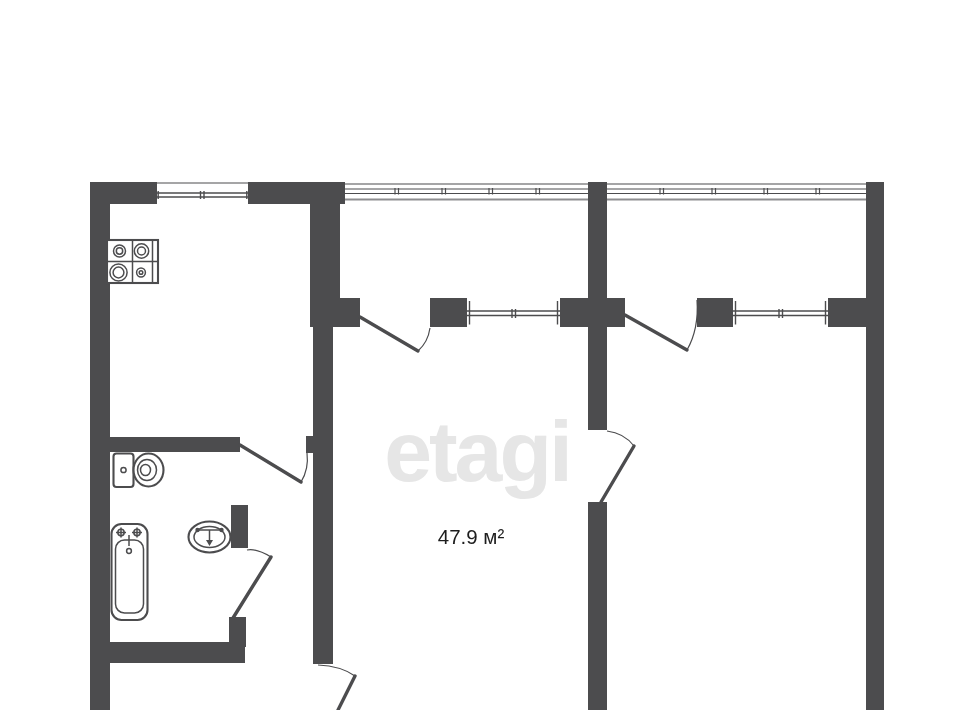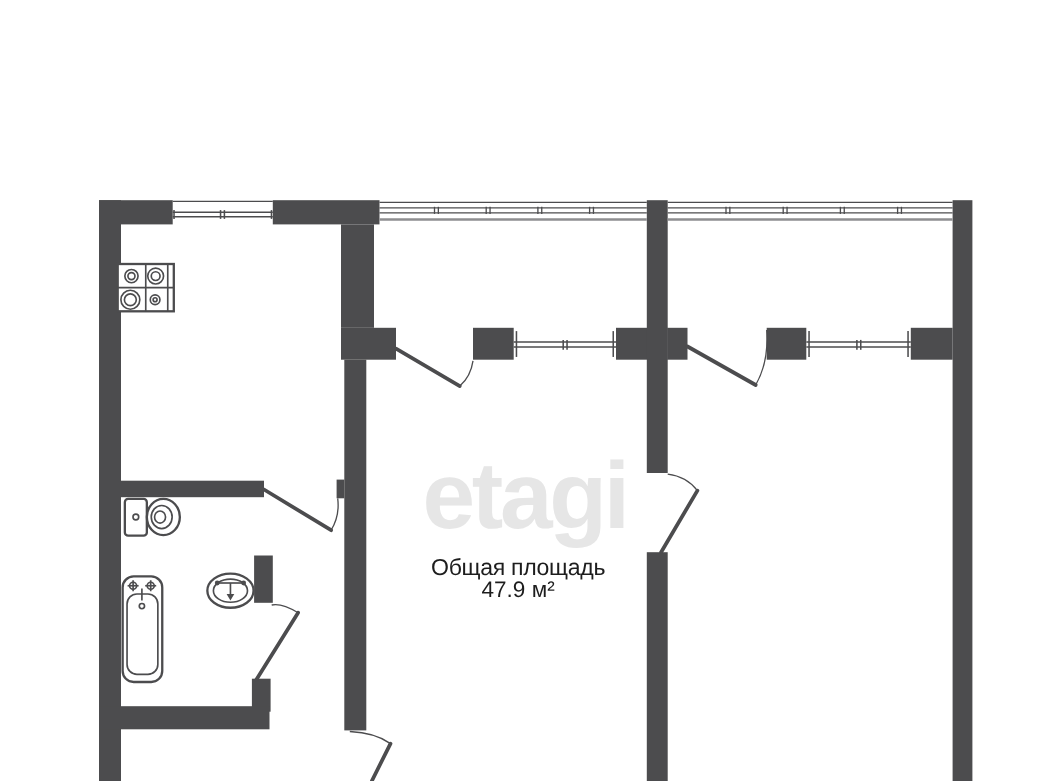--- a/index.html
+++ b/index.html
@@ -206,16 +206,15 @@
         <ellipse class="fxthin" cx="209.5" cy="537" rx="15.5" ry="10.5"></ellipse>
         <line class="fxthin" x1="198" y1="530" x2="221" y2="530"></line>
         <circle class="fxfill" cx="197.5" cy="530" r="2.2"></circle>
         <circle class="fxfill" cx="221.5" cy="530" r="2.2"></circle>
         <line class="fxthin" x1="209.5" y1="530" x2="209.5" y2="541"></line>
         <path class="fxfill" d="M206,540 L209.5,546 L213,540 Z"></path>
       </g>
     </g>
   </svg>
 
-  <div class="arealabel">Общая площадь</div>
   <div class="areavalue">47.9 м²</div>
 
 </div>
 
 </body></html>

